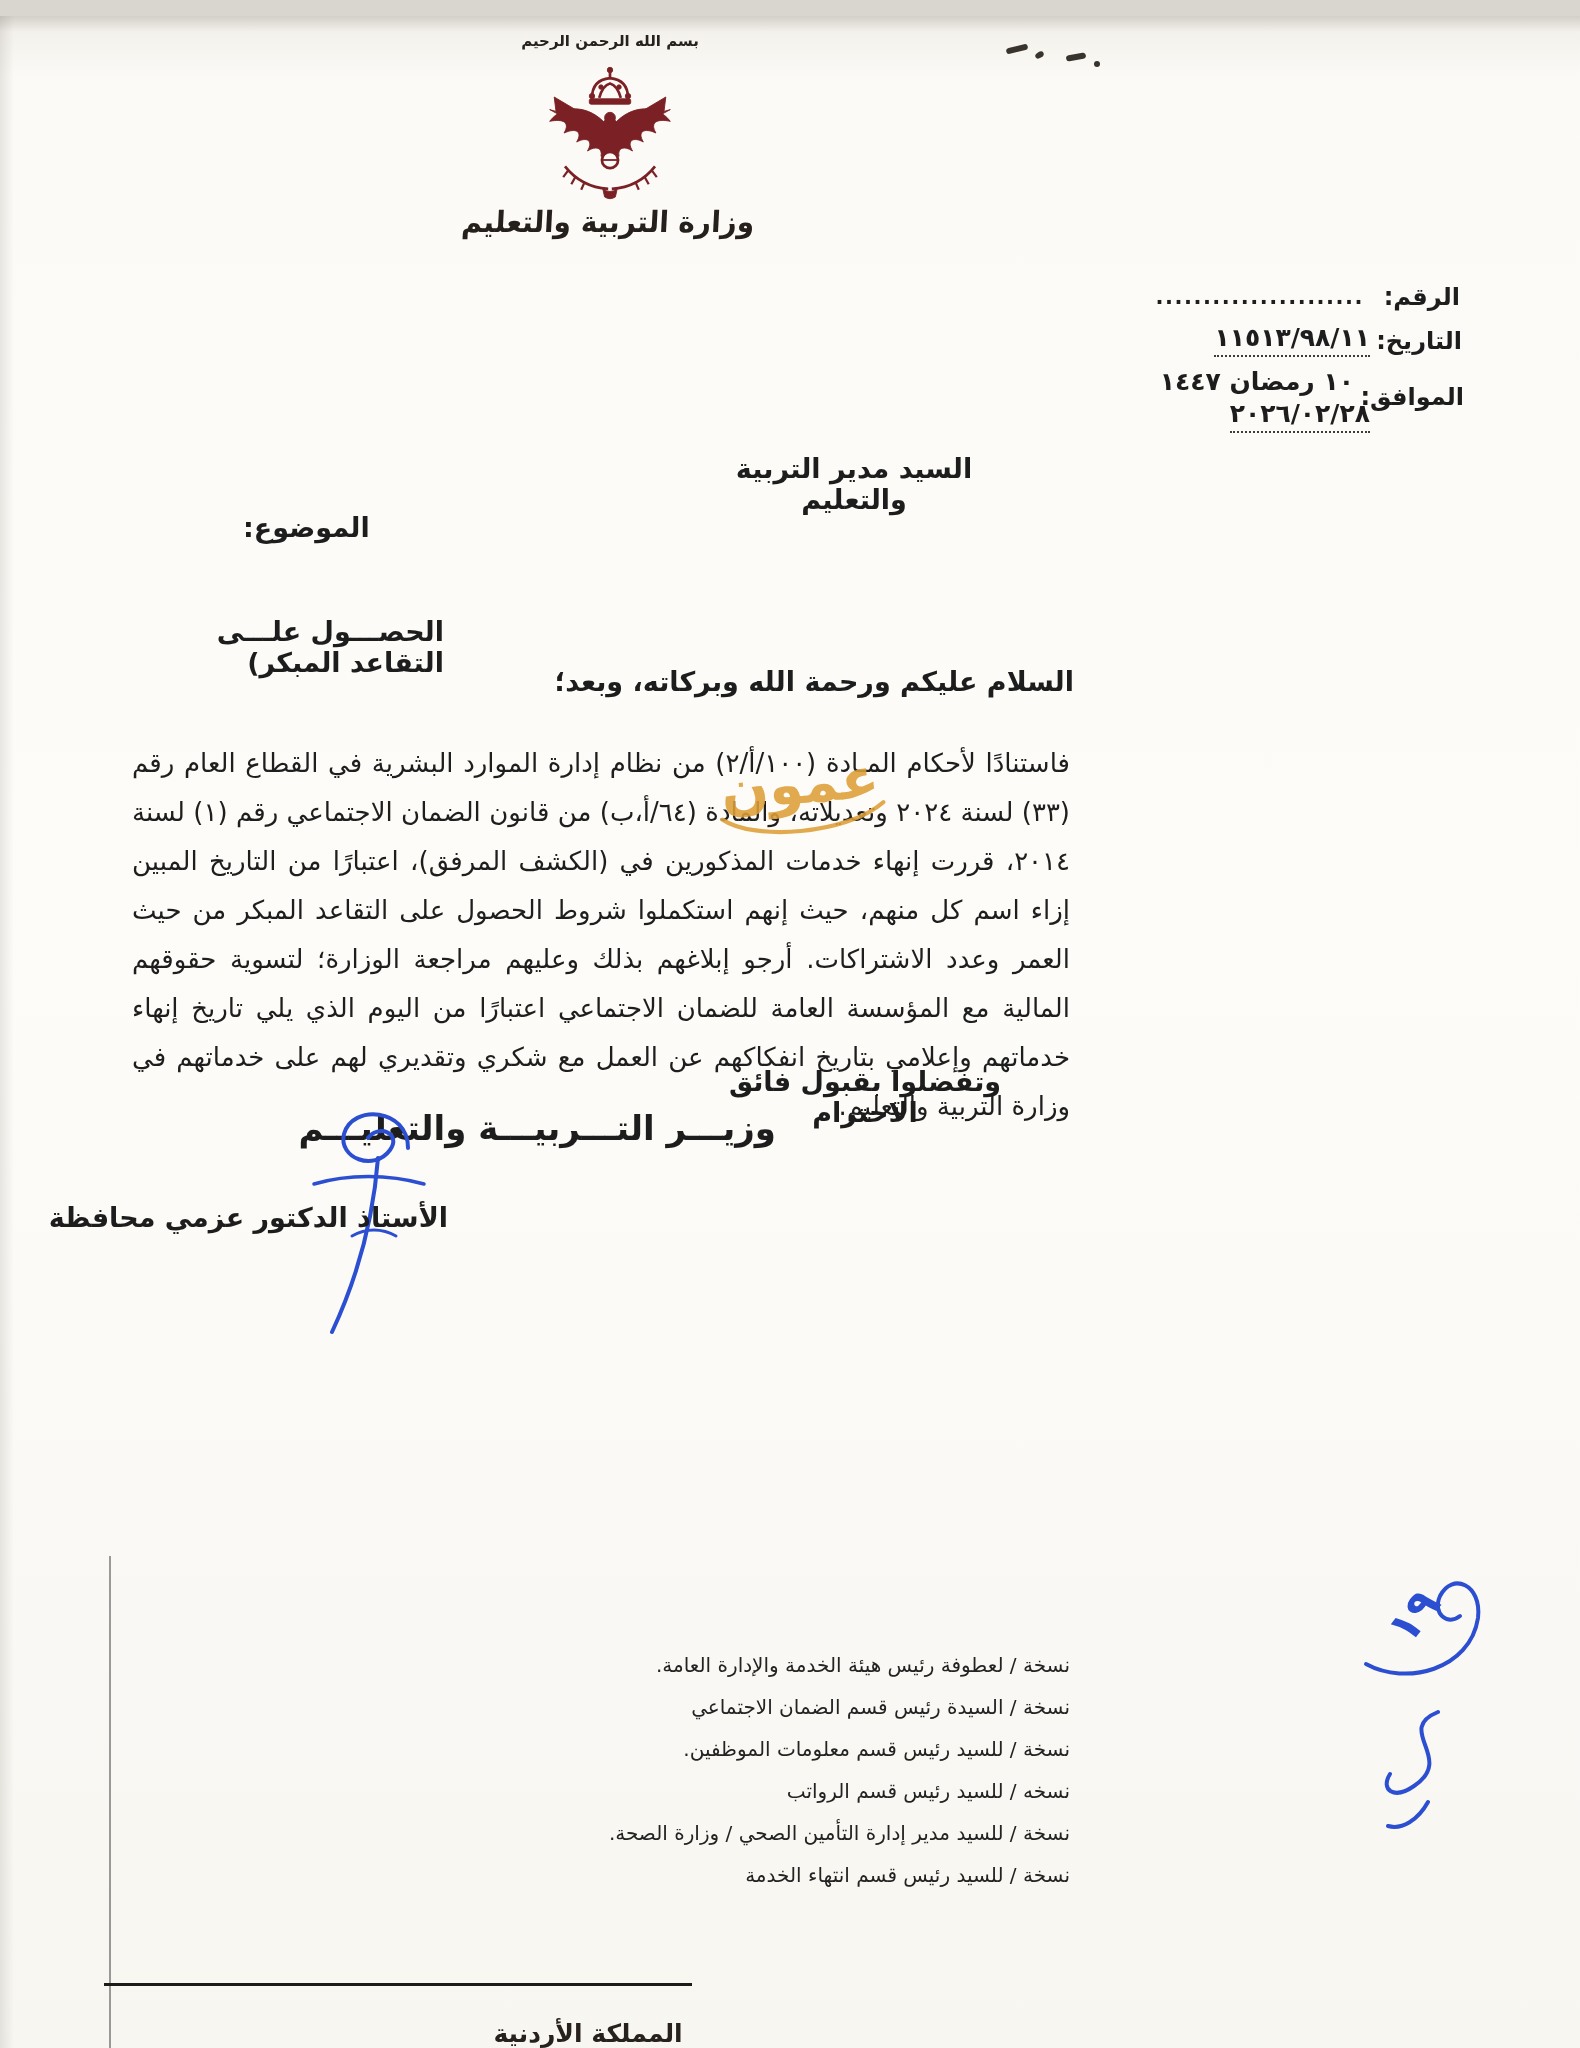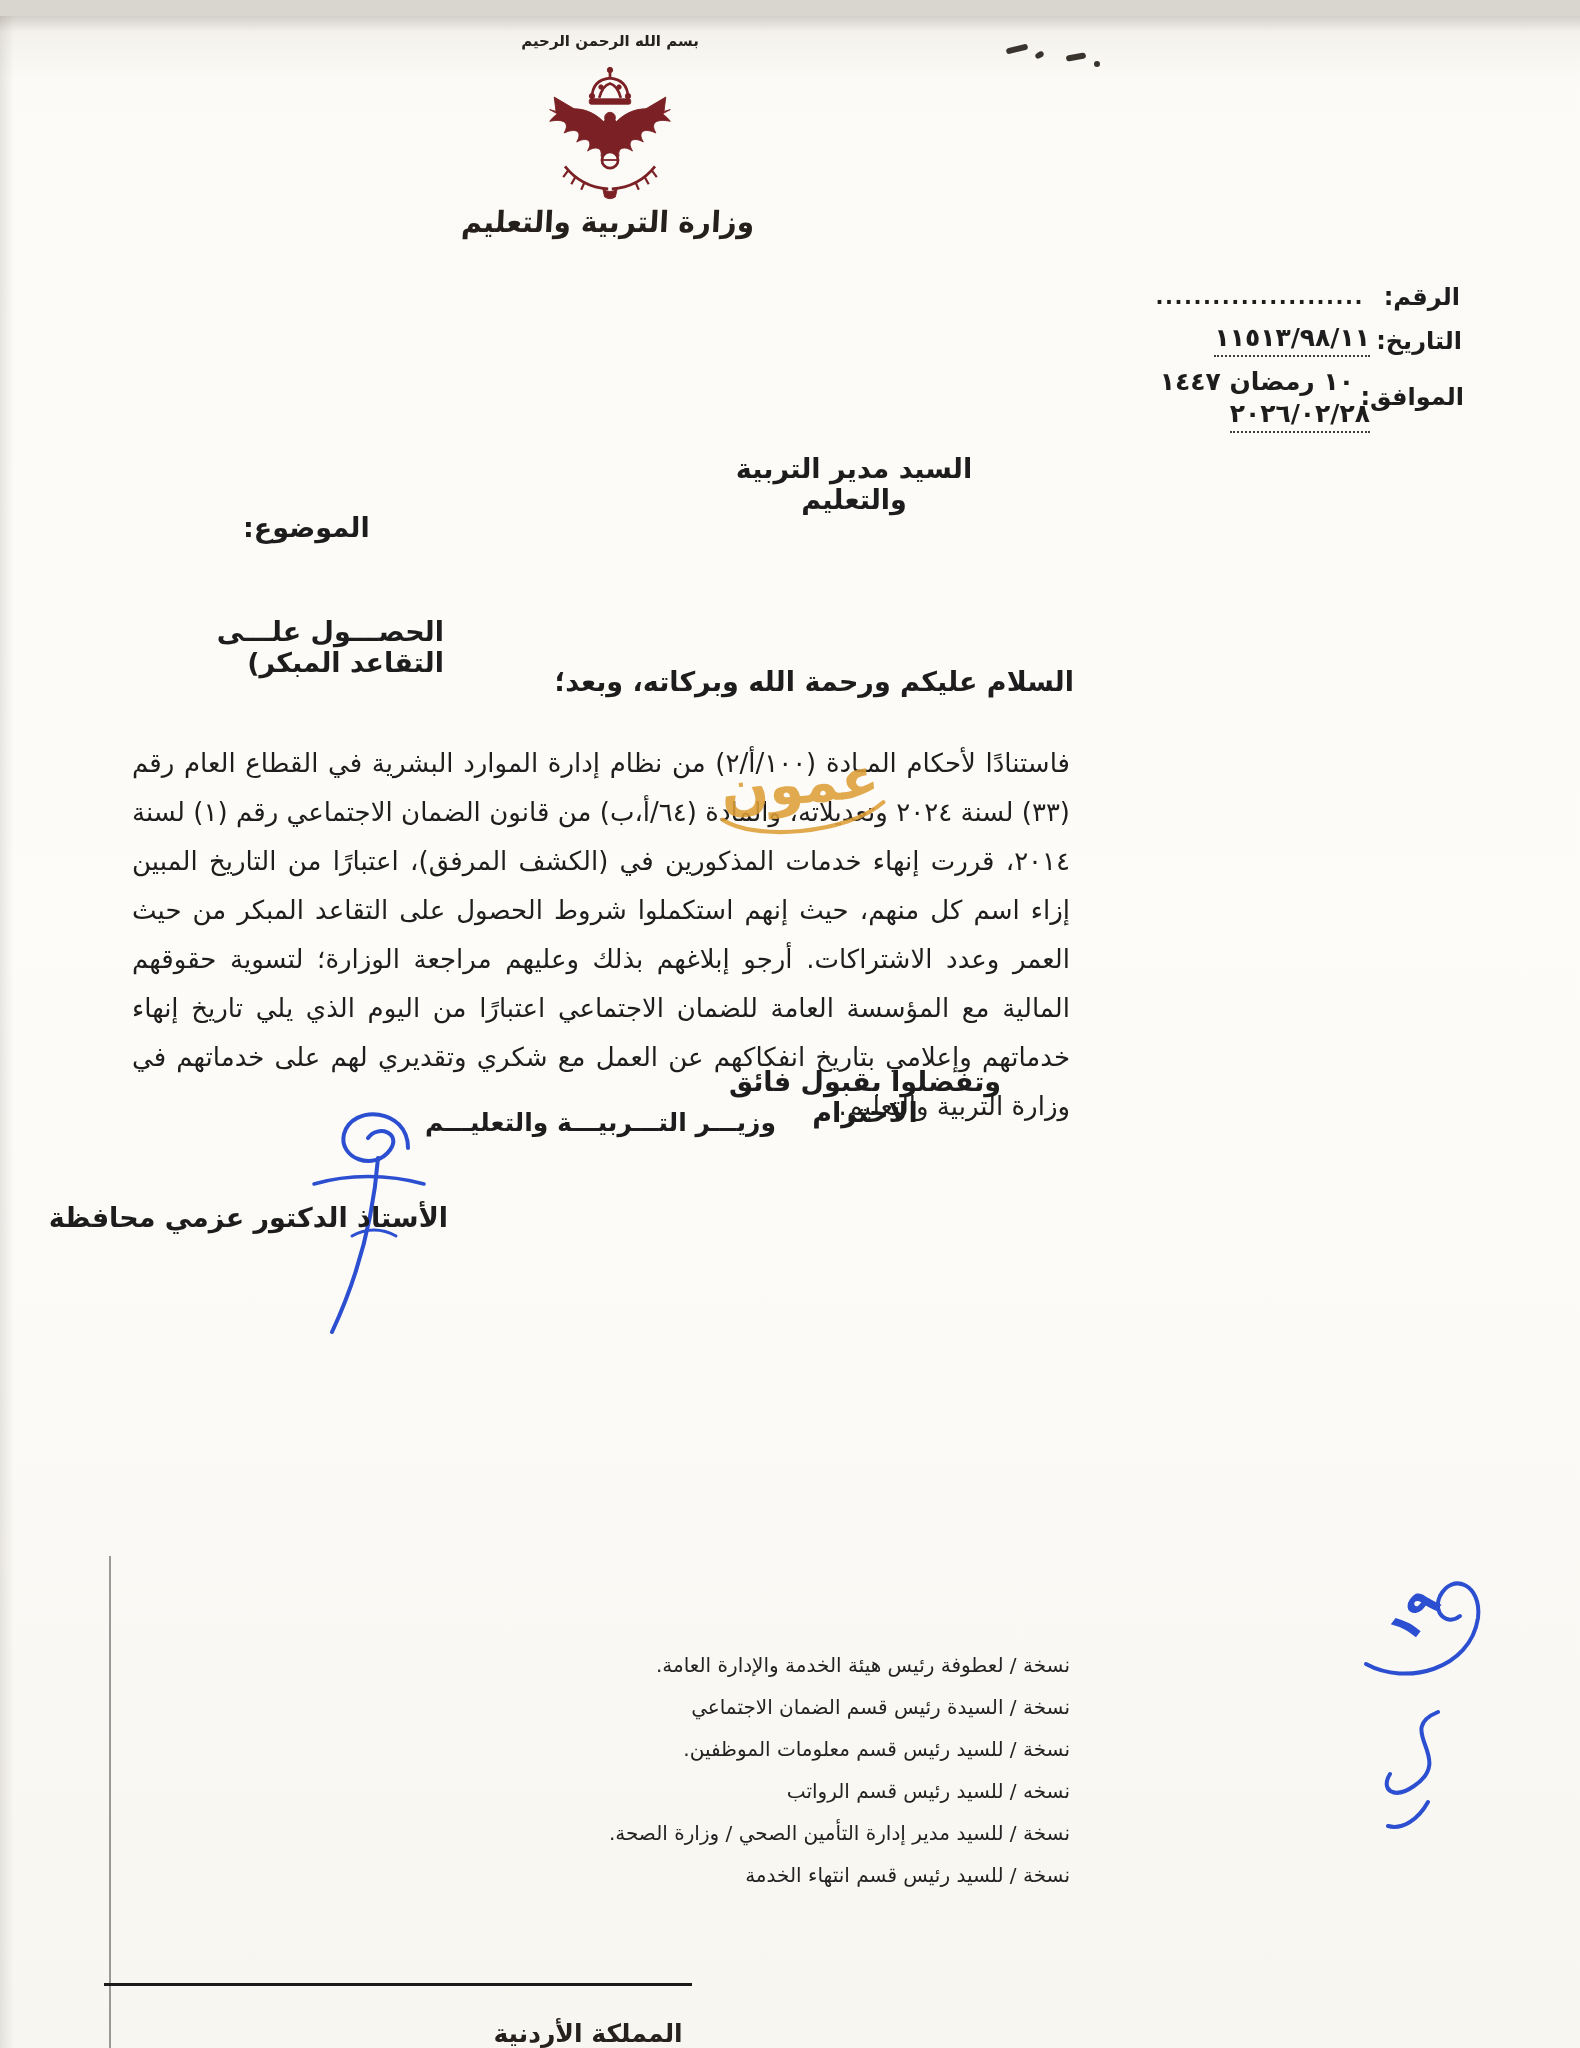--- a/index.html
+++ b/index.html
@@ -25,21 +25,21 @@
   .subject-line1{left:128px;top:549px;width:312px;text-align:right;font-size:27px;font-weight:700;}
   .subject-line2{left:128px;top:600px;width:316px;text-align:right;font-size:27px;font-weight:700;}
   .salutation{right:506px;top:650px;font-size:27px;font-weight:700;white-space:nowrap;}
   .body-text{left:132px;top:697px;width:938px;font-size:26px;line-height:49px;text-align:justify;color:#1e1e1e;}
 
   .watermark{left:696px;top:740px;width:210px;transform:rotate(-5deg);opacity:.88;color:#df9f37;
              font-size:56px;font-weight:700;text-align:center;pointer-events:none;line-height:1;}
   .wm-swash{display:block;width:200px;height:34px;margin:-6px auto 0 auto;}
 
   .closing{left:712px;top:1050px;width:306px;text-align:center;font-size:27px;font-weight:700;}
-  .minister-title{left:428px;top:1092px;width:348px;text-align:right;font-size:25px;font-weight:700;white-space:nowrap;}
+  .minister-title{left:428px;top:1092px;width:348px;text-align:right;font-size:34px;font-weight:700;white-space:nowrap;}
   .minister-name{left:126px;top:1186px;width:322px;text-align:right;font-size:27px;font-weight:700;white-space:nowrap;}
   .sig{left:256px;top:1070px;width:218px;height:258px;}
 
   .note19{left:1346px;top:1516px;width:172px;height:168px;}
   .note2{left:1364px;top:1688px;width:118px;height:132px;}
 
   .cc-block{left:595px;top:1628px;width:475px;font-size:20px;line-height:42px;text-align:right;color:#232323;}
   .cc-line{white-space:nowrap;}
 
   .footer-rule{left:104px;top:1967px;width:588px;height:3px;background:#1b1b1b;}

